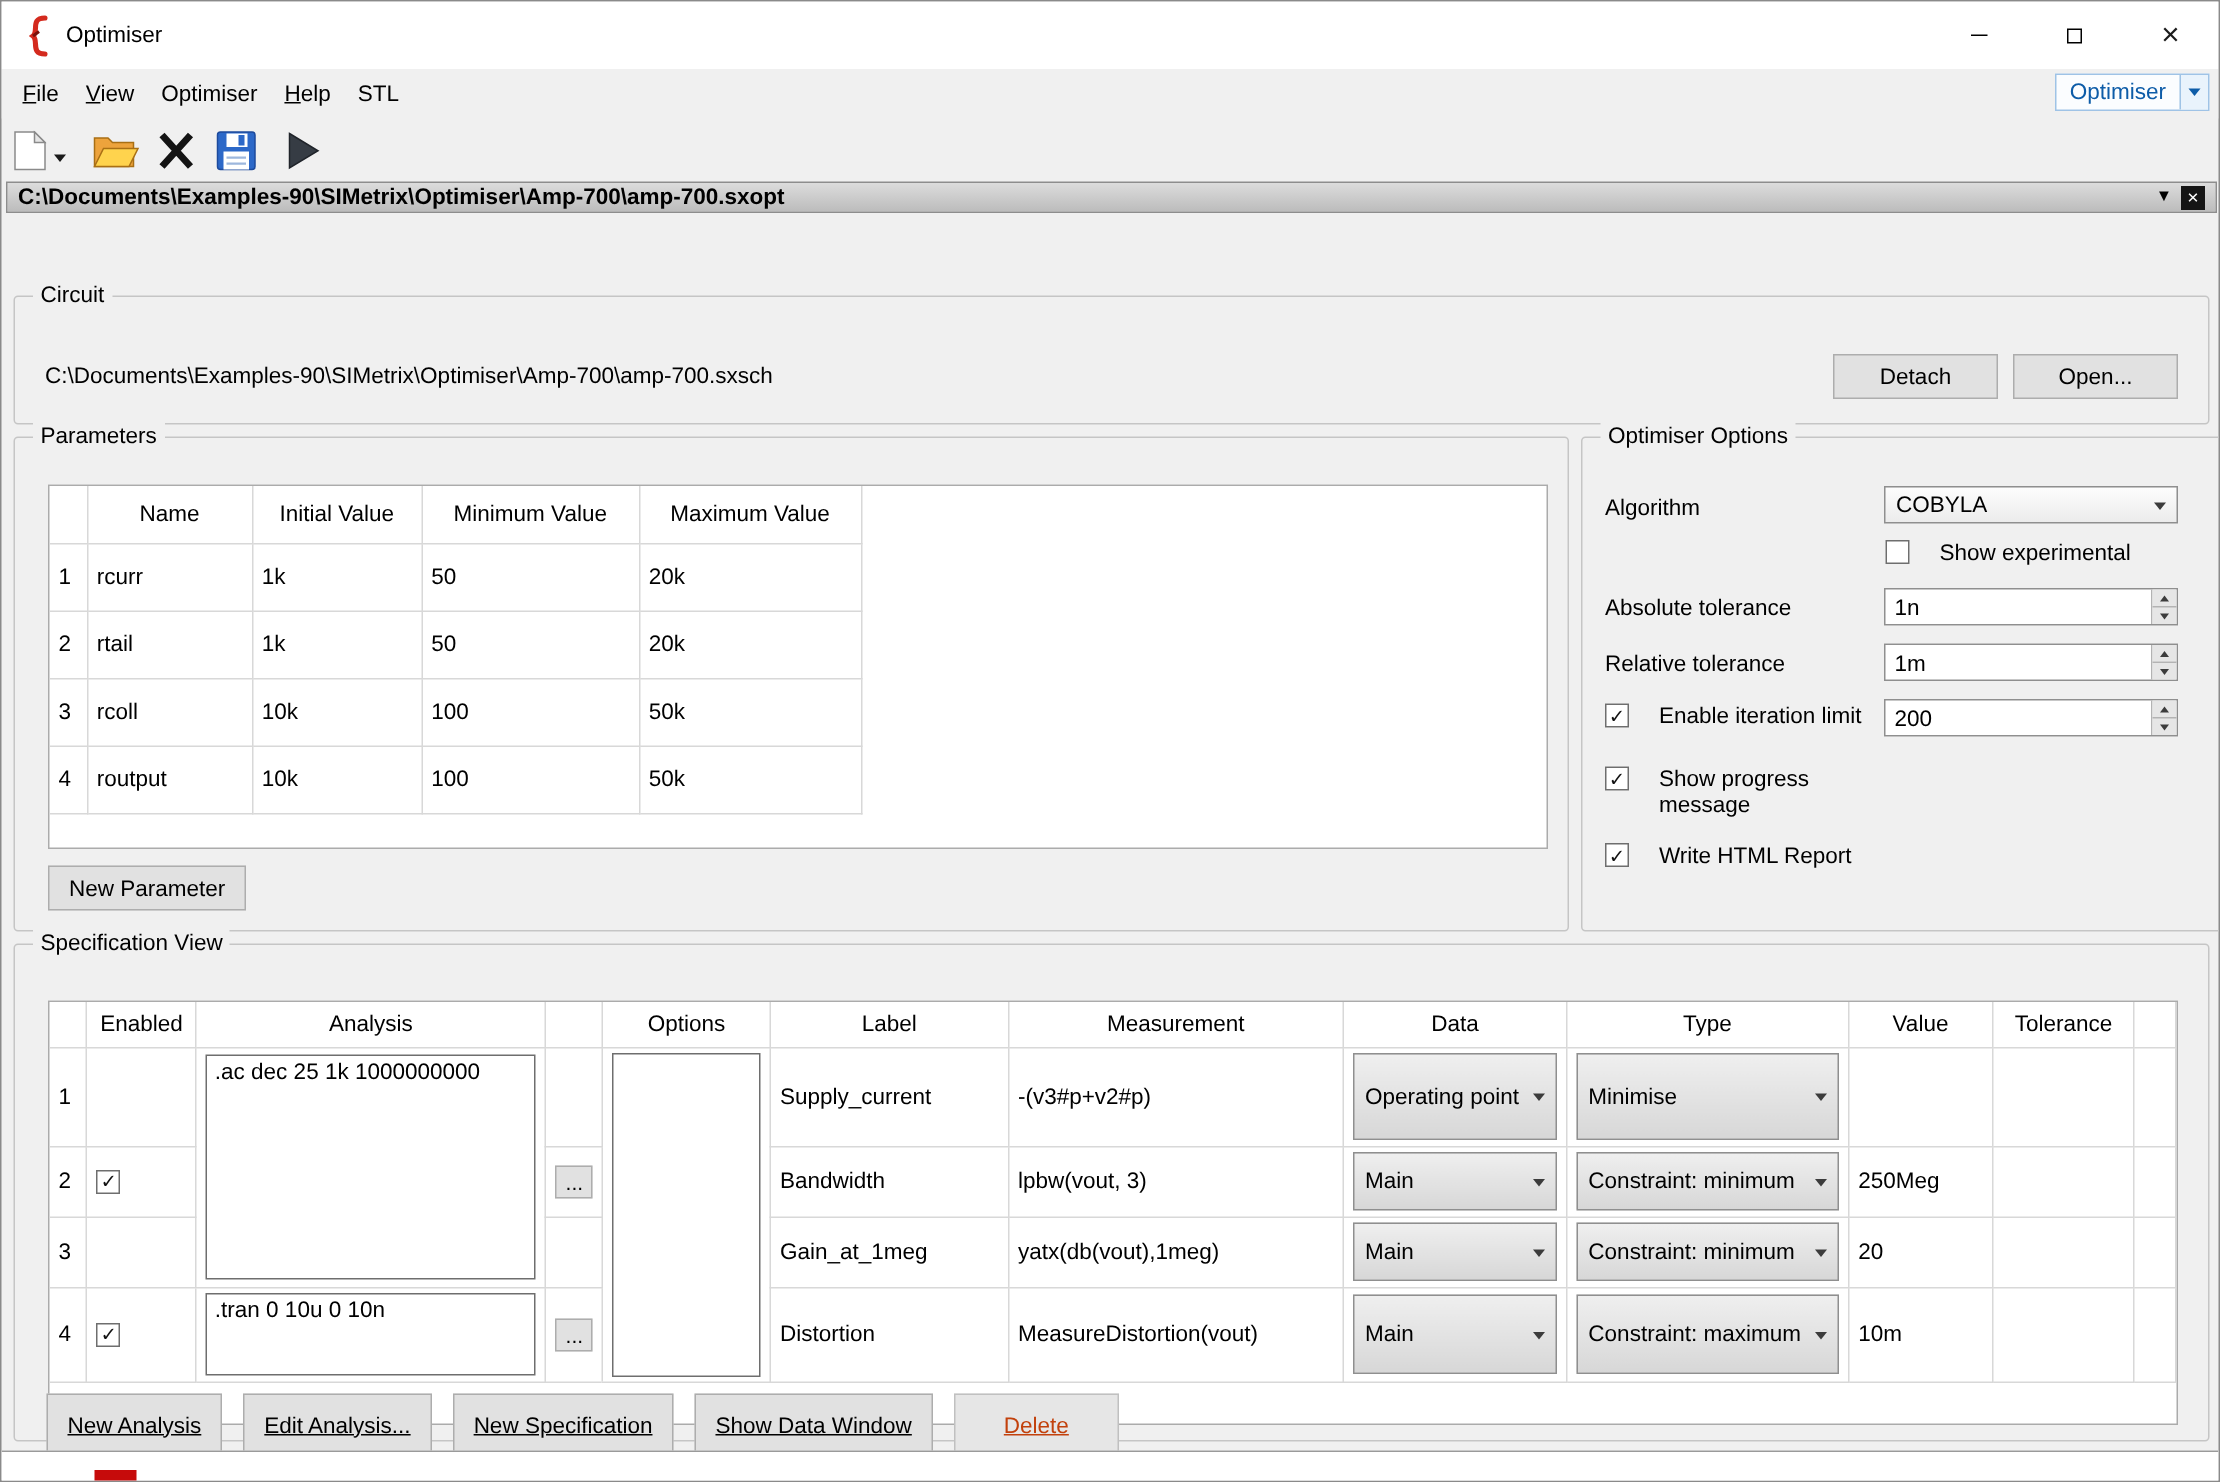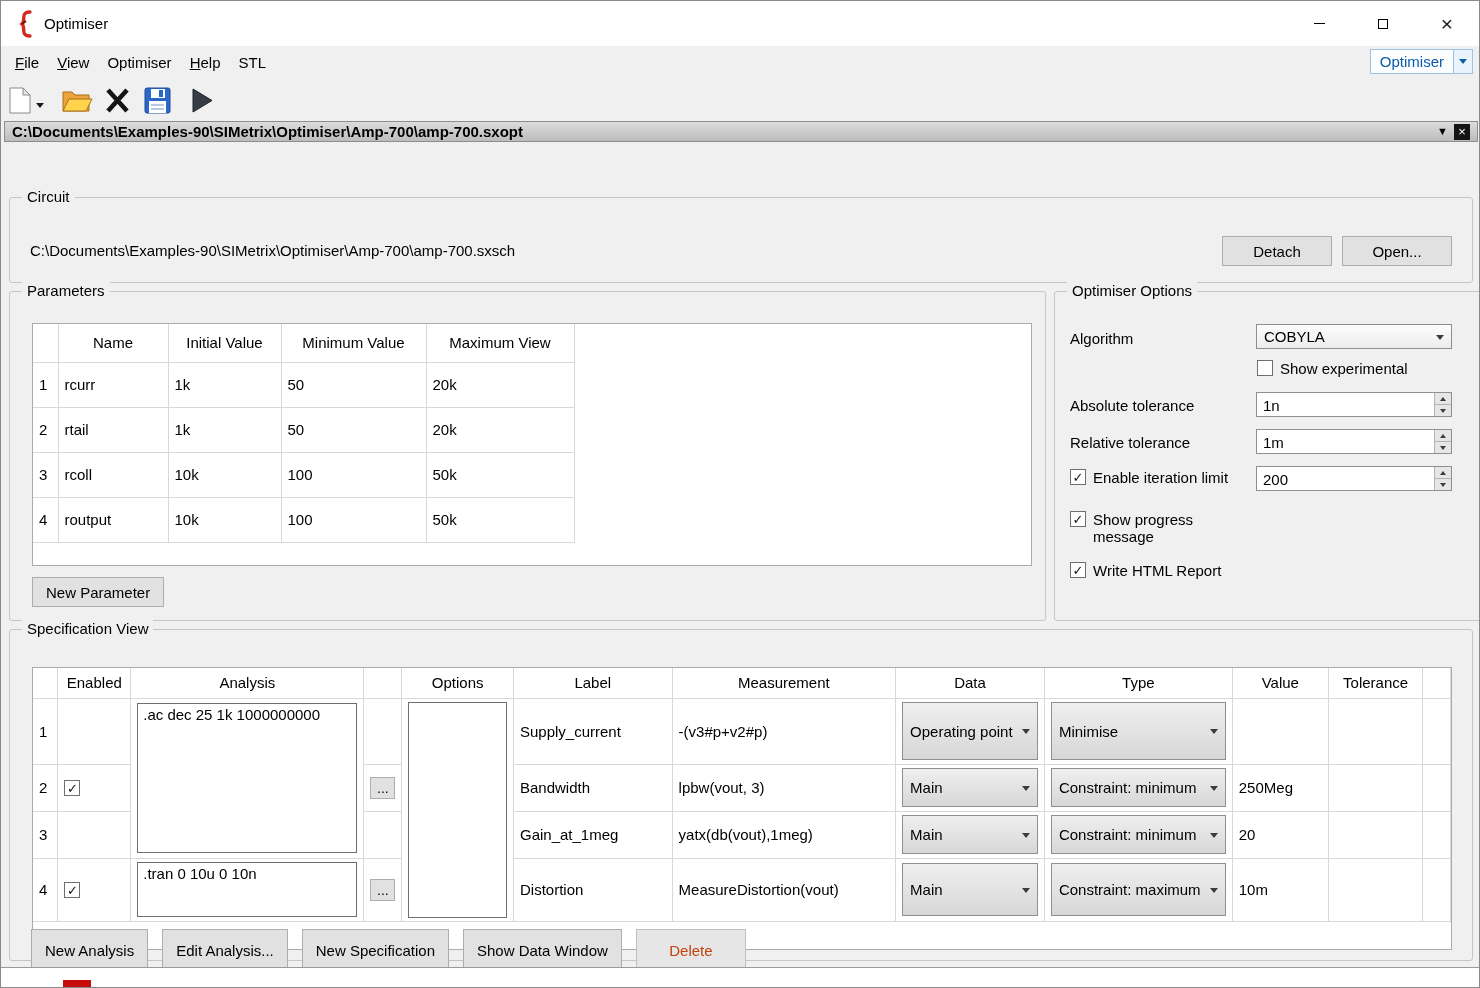--- a/index.html
+++ b/index.html
@@ -57,21 +57,21 @@
   .dots-btn { width:25px; height:22px; padding:0; font-size:14px; }
 
   
   .combo { position:relative; display:flex; align-items:center; border:1px solid #8f8f8f; background:linear-gradient(#fdfdfd,#ececec); padding:0 20px 0 7px; white-space:nowrap; overflow:hidden; }
   .combo.gray { background:linear-gradient(#efefef,#d7d7d7); }
   .combo .arrow { position:absolute; right:7px; top:50%; margin-top:-2px; width:0; height:0; border-left:4px solid transparent; border-right:4px solid transparent; border-top:5px solid #3c3c3c; }
   .combo .ct { overflow:hidden;text-align:center; }
 
   
   .check { width:16px; height:16px; border:1px solid #6e6e6e; background:#fff; display:inline-flex; align-items:center; justify-content:center; font-size:13px; line-height:1; color:#111; flex:none; }
-  .checkrow { position:absolute; display:flex; align-items:flex-start; gap:7px; }
+  .checkrow { position:absolute; display:flex; align-items:flex-start; gap:20px; }
   .checkrow .cr-label { line-height:17px; }
 
   
   .spin { position:absolute; display:flex; border:1px solid #8f8f8f; background:#fff; height:25px; }
   .spin-value { flex:1; display:flex; align-items:center; padding:12px 6px; overflow:hidden; }
   .spin-btns { width:17px; display:flex; flex-direction:column; border-left:1px solid #b3b3b3; flex:none; }
   .spin-btn { flex:1; background:#e6e6e6; display:flex; align-items:center; justify-content:center; }
   .spin-btn + .spin-btn { border-top:1px solid #b3b3b3; }
   .tri-up  { width:0; height:0; border-left:3.5px solid transparent; border-right:3.5px solid transparent; border-bottom:4px solid #3c3c3c; }
   .tri-dn  { width:0; height:0; border-left:3.5px solid transparent; border-right:3.5px solid transparent; border-top:4px solid #3c3c3c; }
@@ -119,21 +119,21 @@
   .lbl-reltol { left:15px; top:142px; }
   .spin-reltol { left:201px; top:137px; width:196px; }
   .chk-iteration { left:15px; top:177px; }
   .spin-iter { left:201px; top:174px; width:196px; }
   .chk-progress { left:15px; top:219px; }
   .chk-progress .cr-label { width:118px; white-space:normal; }
   .chk-report { left:15px; top:270px; }
 
   
   .footer { position:absolute; left:30px; top:928px; display:flex; gap:14px; }
-  .footer .btn { height:42px; }
+  .footer .btn { height:42px;text-decoration:underline; }
   .b-newana { min-width:108px; } .b-editana { min-width:110px; } .b-newspec { min-width:131px; }
   .b-showdata { min-width:143px; } .b-delete { min-width:110px; }
 
   
   .bottom-strip { position:absolute; left:0; top:966px; width:100%; height:22px; background:#ffffff; border-top:1px solid #9a9a9a; }
   .red-fragment { position:absolute; left:62px; bottom:0; width:28px; height:9px; background:#c60b0b; }
 </style>
 </head>
 <body>
 
@@ -233,21 +233,21 @@
             <col style="width:113px">
             <col style="width:145px">
             <col style="width:148px">
         </colgroup>
         <tbody>
             <tr>
           <th class="numcol"></th>
           <th>Name</th>
           <th>Initial Value</th>
           <th>Minimum Value</th>
-          <th>Maximum View</th>
+          <th>Maximum Value</th>
         </tr>
         <tr>
           <td class="numcol">1</td>
           <td>rcurr</td>
           <td>1k</td>
           <td>50</td>
           <td>20k</td>
         </tr>
         <tr>
           <td class="numcol">2</td>

